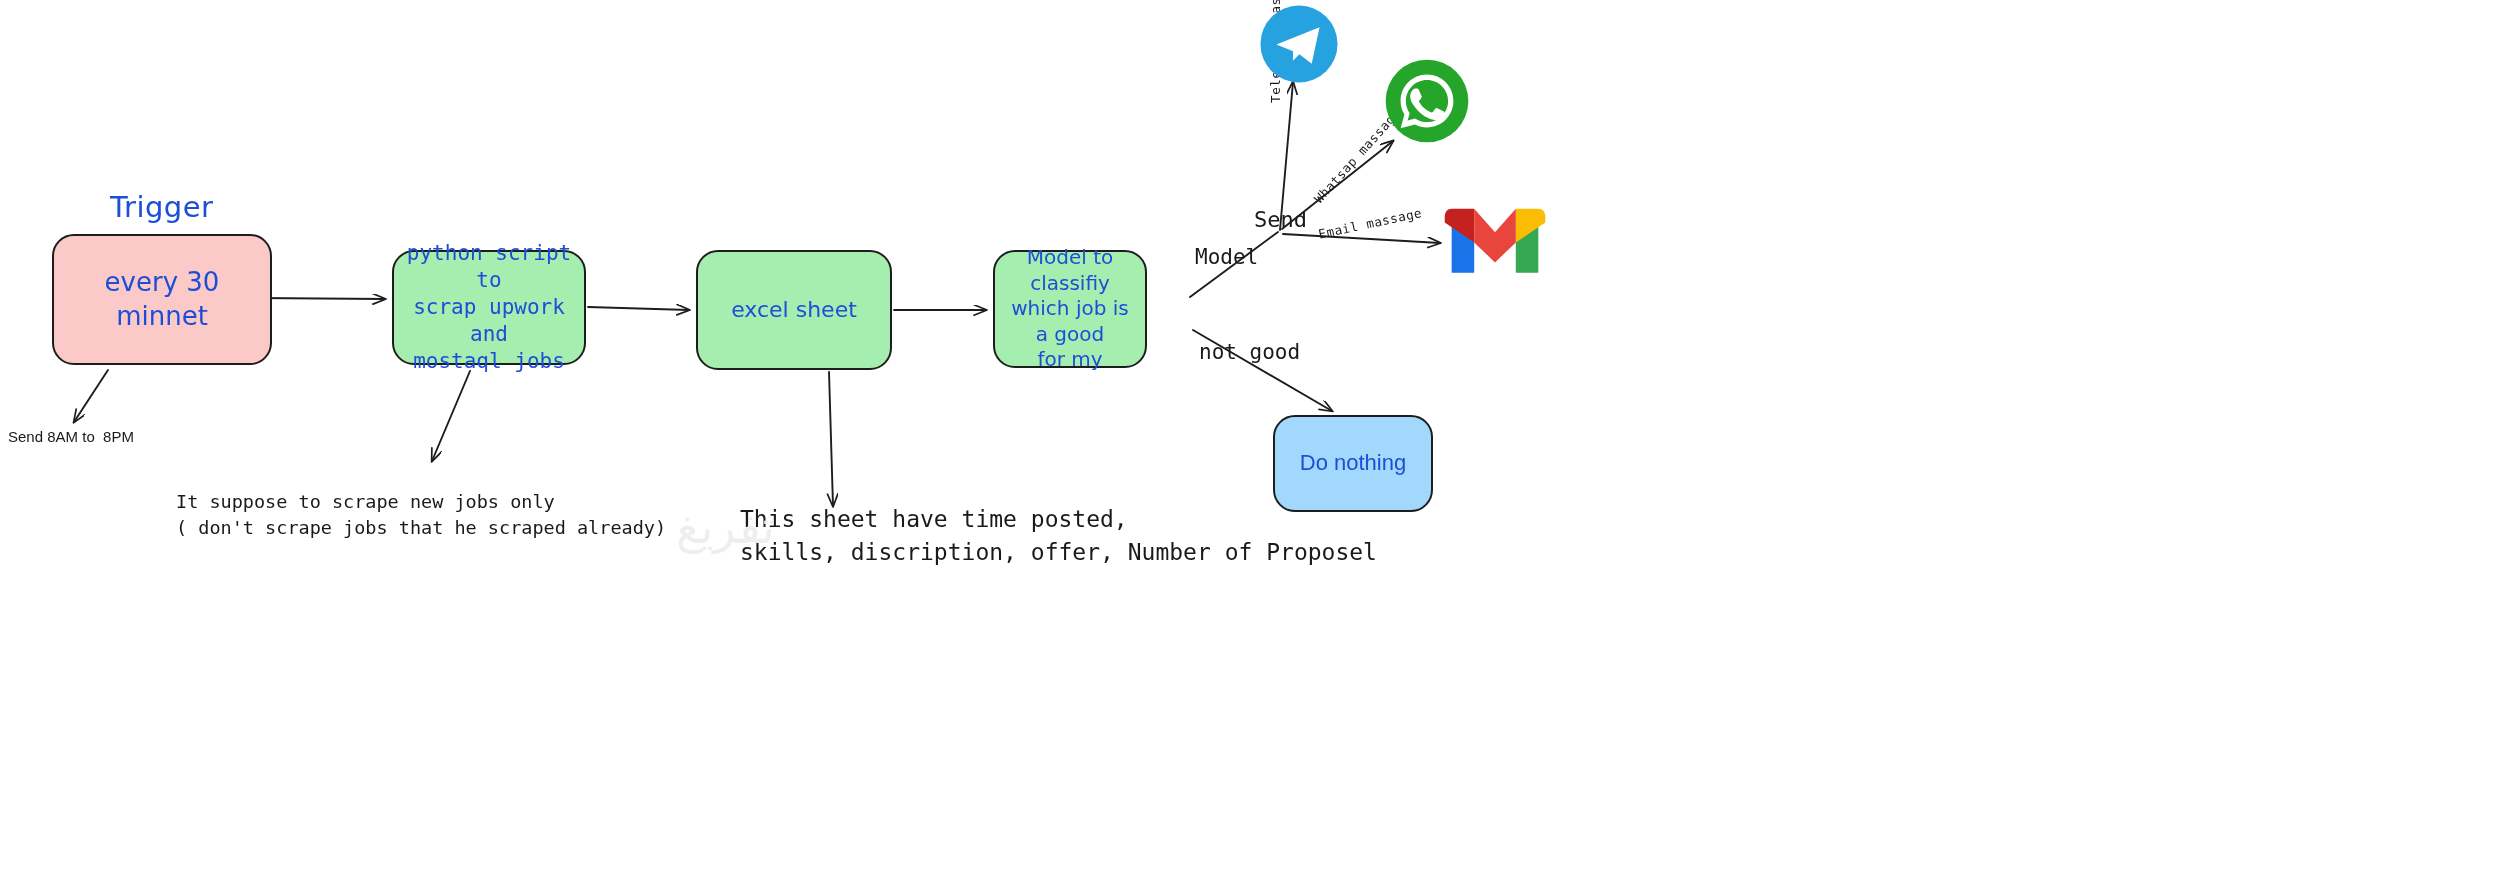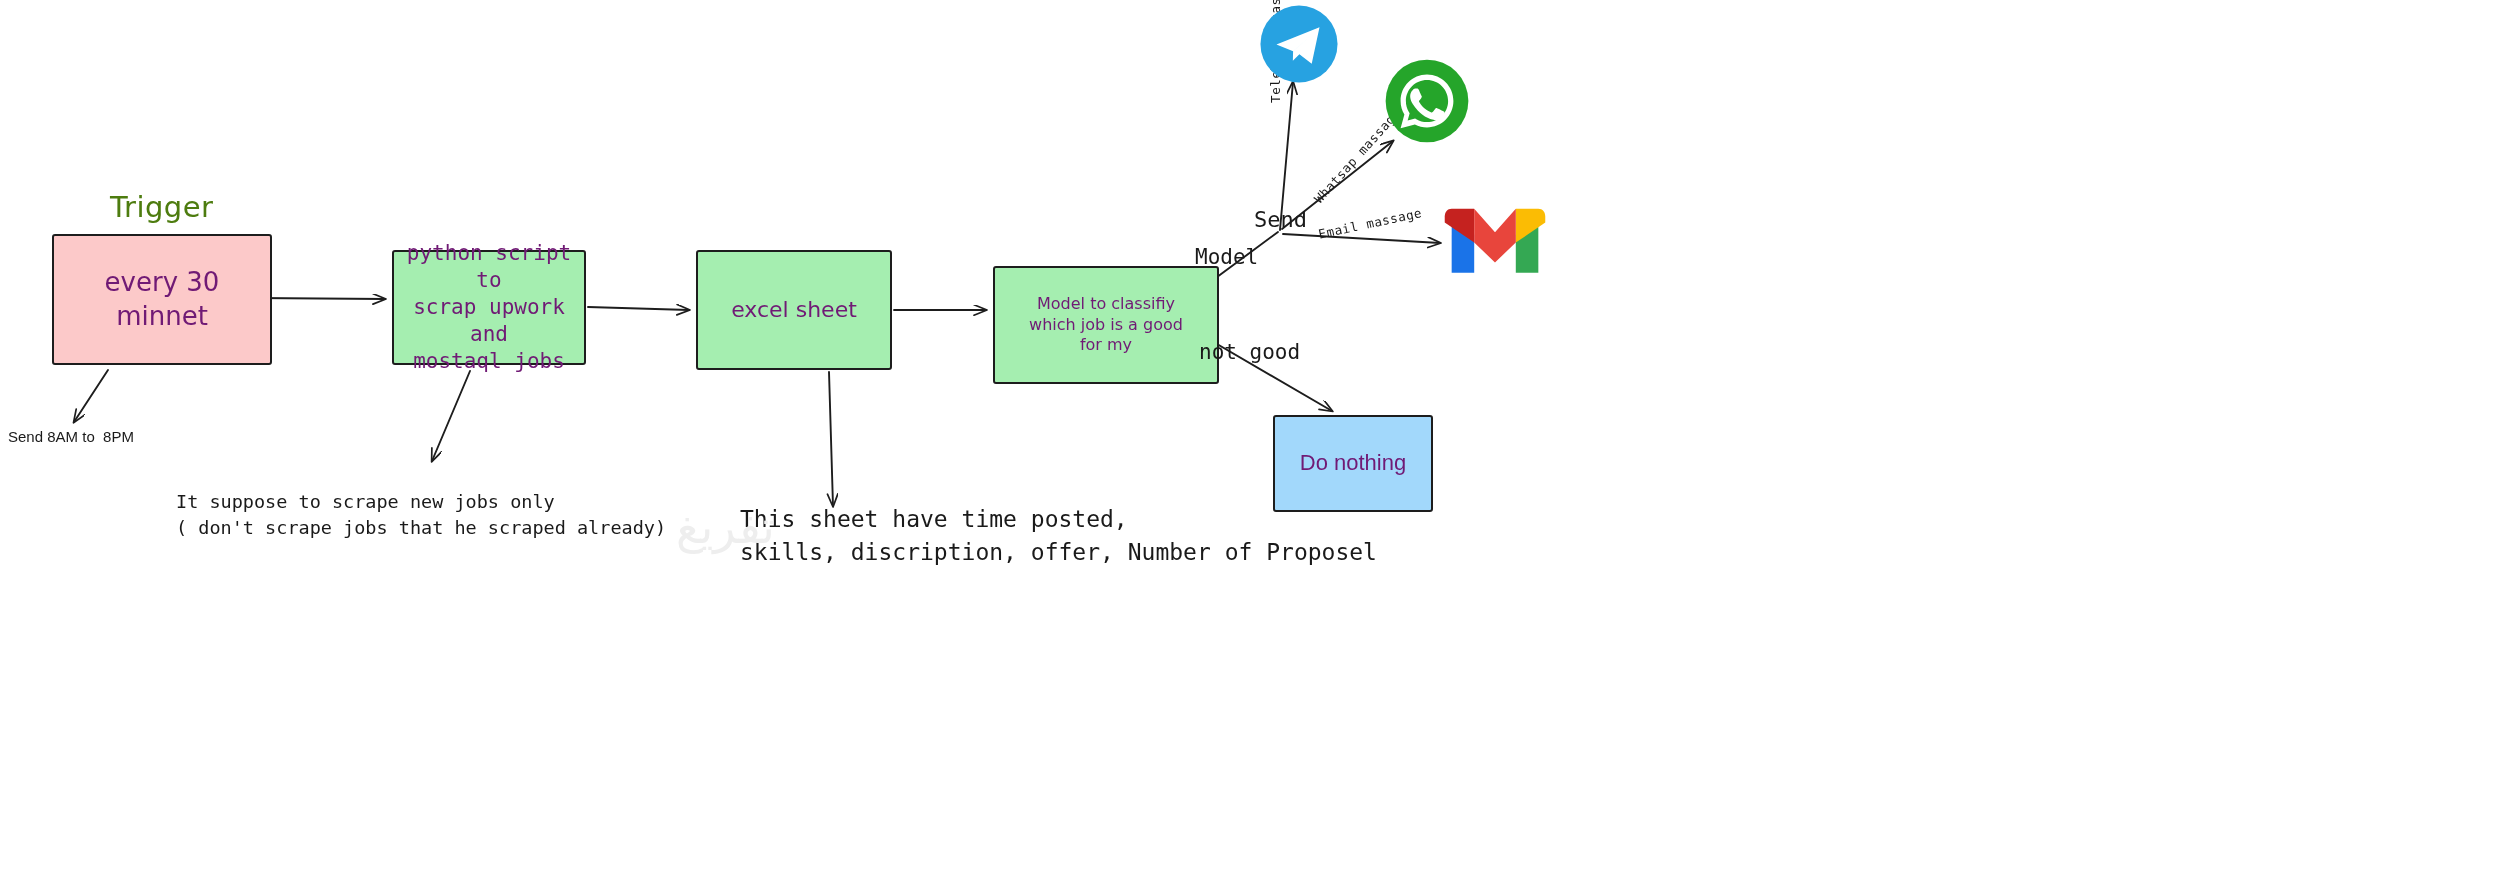--- a/index.html
+++ b/index.html
@@ -10,46 +10,46 @@
     font-family:"Liberation Sans", sans-serif;
     -webkit-font-smoothing:antialiased;
   }
   #canvas{position:absolute;inset:0;width:2503px;height:888px;}
   svg.layer{position:absolute;left:0;top:0;width:2503px;height:888px;pointer-events:none;}
 
   .node{
     position:absolute;
     box-sizing:border-box;
     border:2px solid #1d1d1d;
-    border-radius:3px;
+    border-radius:22px;
     display:flex;align-items:center;justify-content:center;
     text-align:center;
-    color:#701a75;
+    color:#1d4ed8;
     padding:6px 10px;
     line-height:1.28;
   }
   .node.pink{background:#fcc9c9;}
   .node.green{background:#a5eeb0;}
   .node.blue{background:#a2d8fb;}
 
   .hand{font-family:"DejaVu Sans", sans-serif;}
   .mono{font-family:"DejaVu Sans Mono","Liberation Mono",monospace;}
   .sans{font-family:"Liberation Sans", sans-serif;}
 
   .label{position:absolute;color:#1a1a1a;white-space:pre;}
 
   #title-trigger{
     left:110px;top:190px;
-    font-size:29px;letter-spacing:.5px;color:#4d7c0f;
+    font-size:29px;letter-spacing:.5px;color:#1d4ed8;
   }
 
   #node-trigger{left:52px;top:234px;width:220px;height:131px;font-size:26px;}
   #node-python{left:392px;top:250px;width:194px;height:115px;font-size:21px;}
   #node-excel {left:696px;top:250px;width:196px;height:120px;font-size:22px;}
-  #node-model {left:993px;top:250px;width:226px;height:118px;font-size:16px;margin-top:16px;}
+  #node-model {left:993px;top:250px;width:154px;height:118px;font-size:20px;}
   #node-donothing{left:1273px;top:415px;width:160px;height:97px;font-size:22px;}
 
   #lbl-from8    {left:8px;  top:428px; font-size:15px;}
   #lbl-good     {left:1195px;top:245px;font-size:21px;}
   #lbl-notgood  {left:1199px;top:340px;font-size:21px;}
   #lbl-send     {left:1254px;top:207px;font-size:22px;}
 
   #lbl-telegram{
     left:1268px;top:103px;font-size:12.5px;
     transform:rotate(-90deg);transform-origin:0 0;

